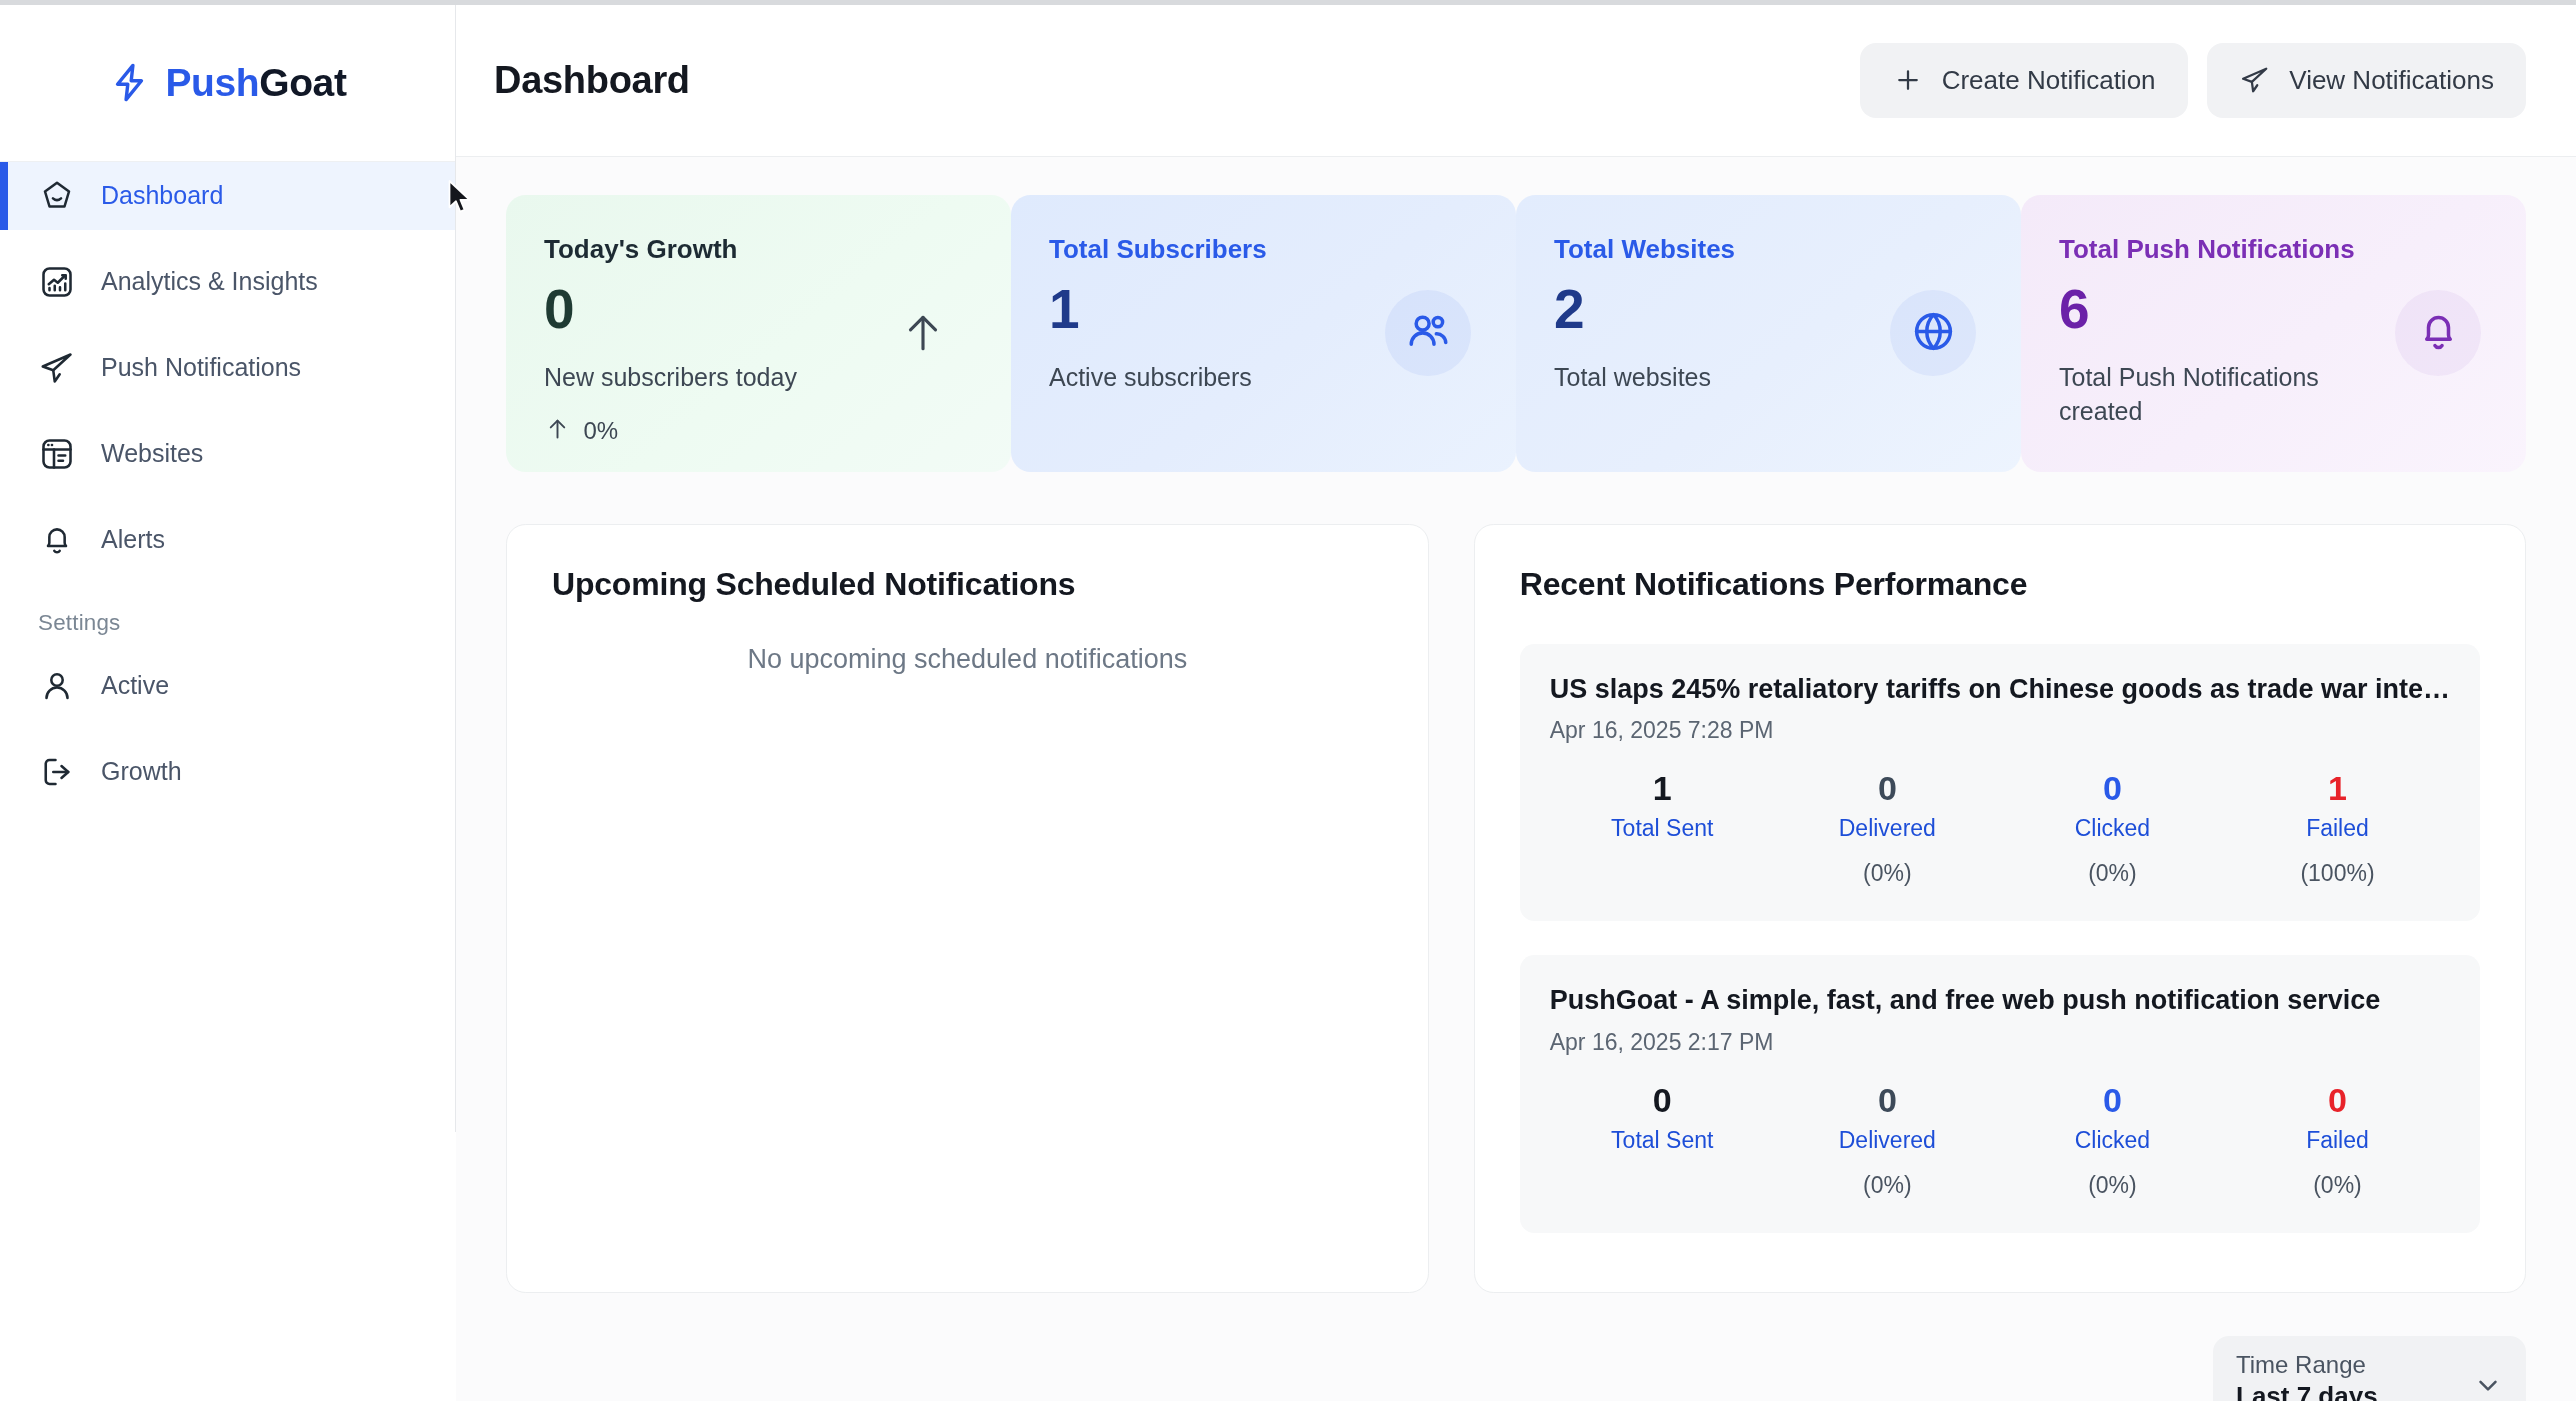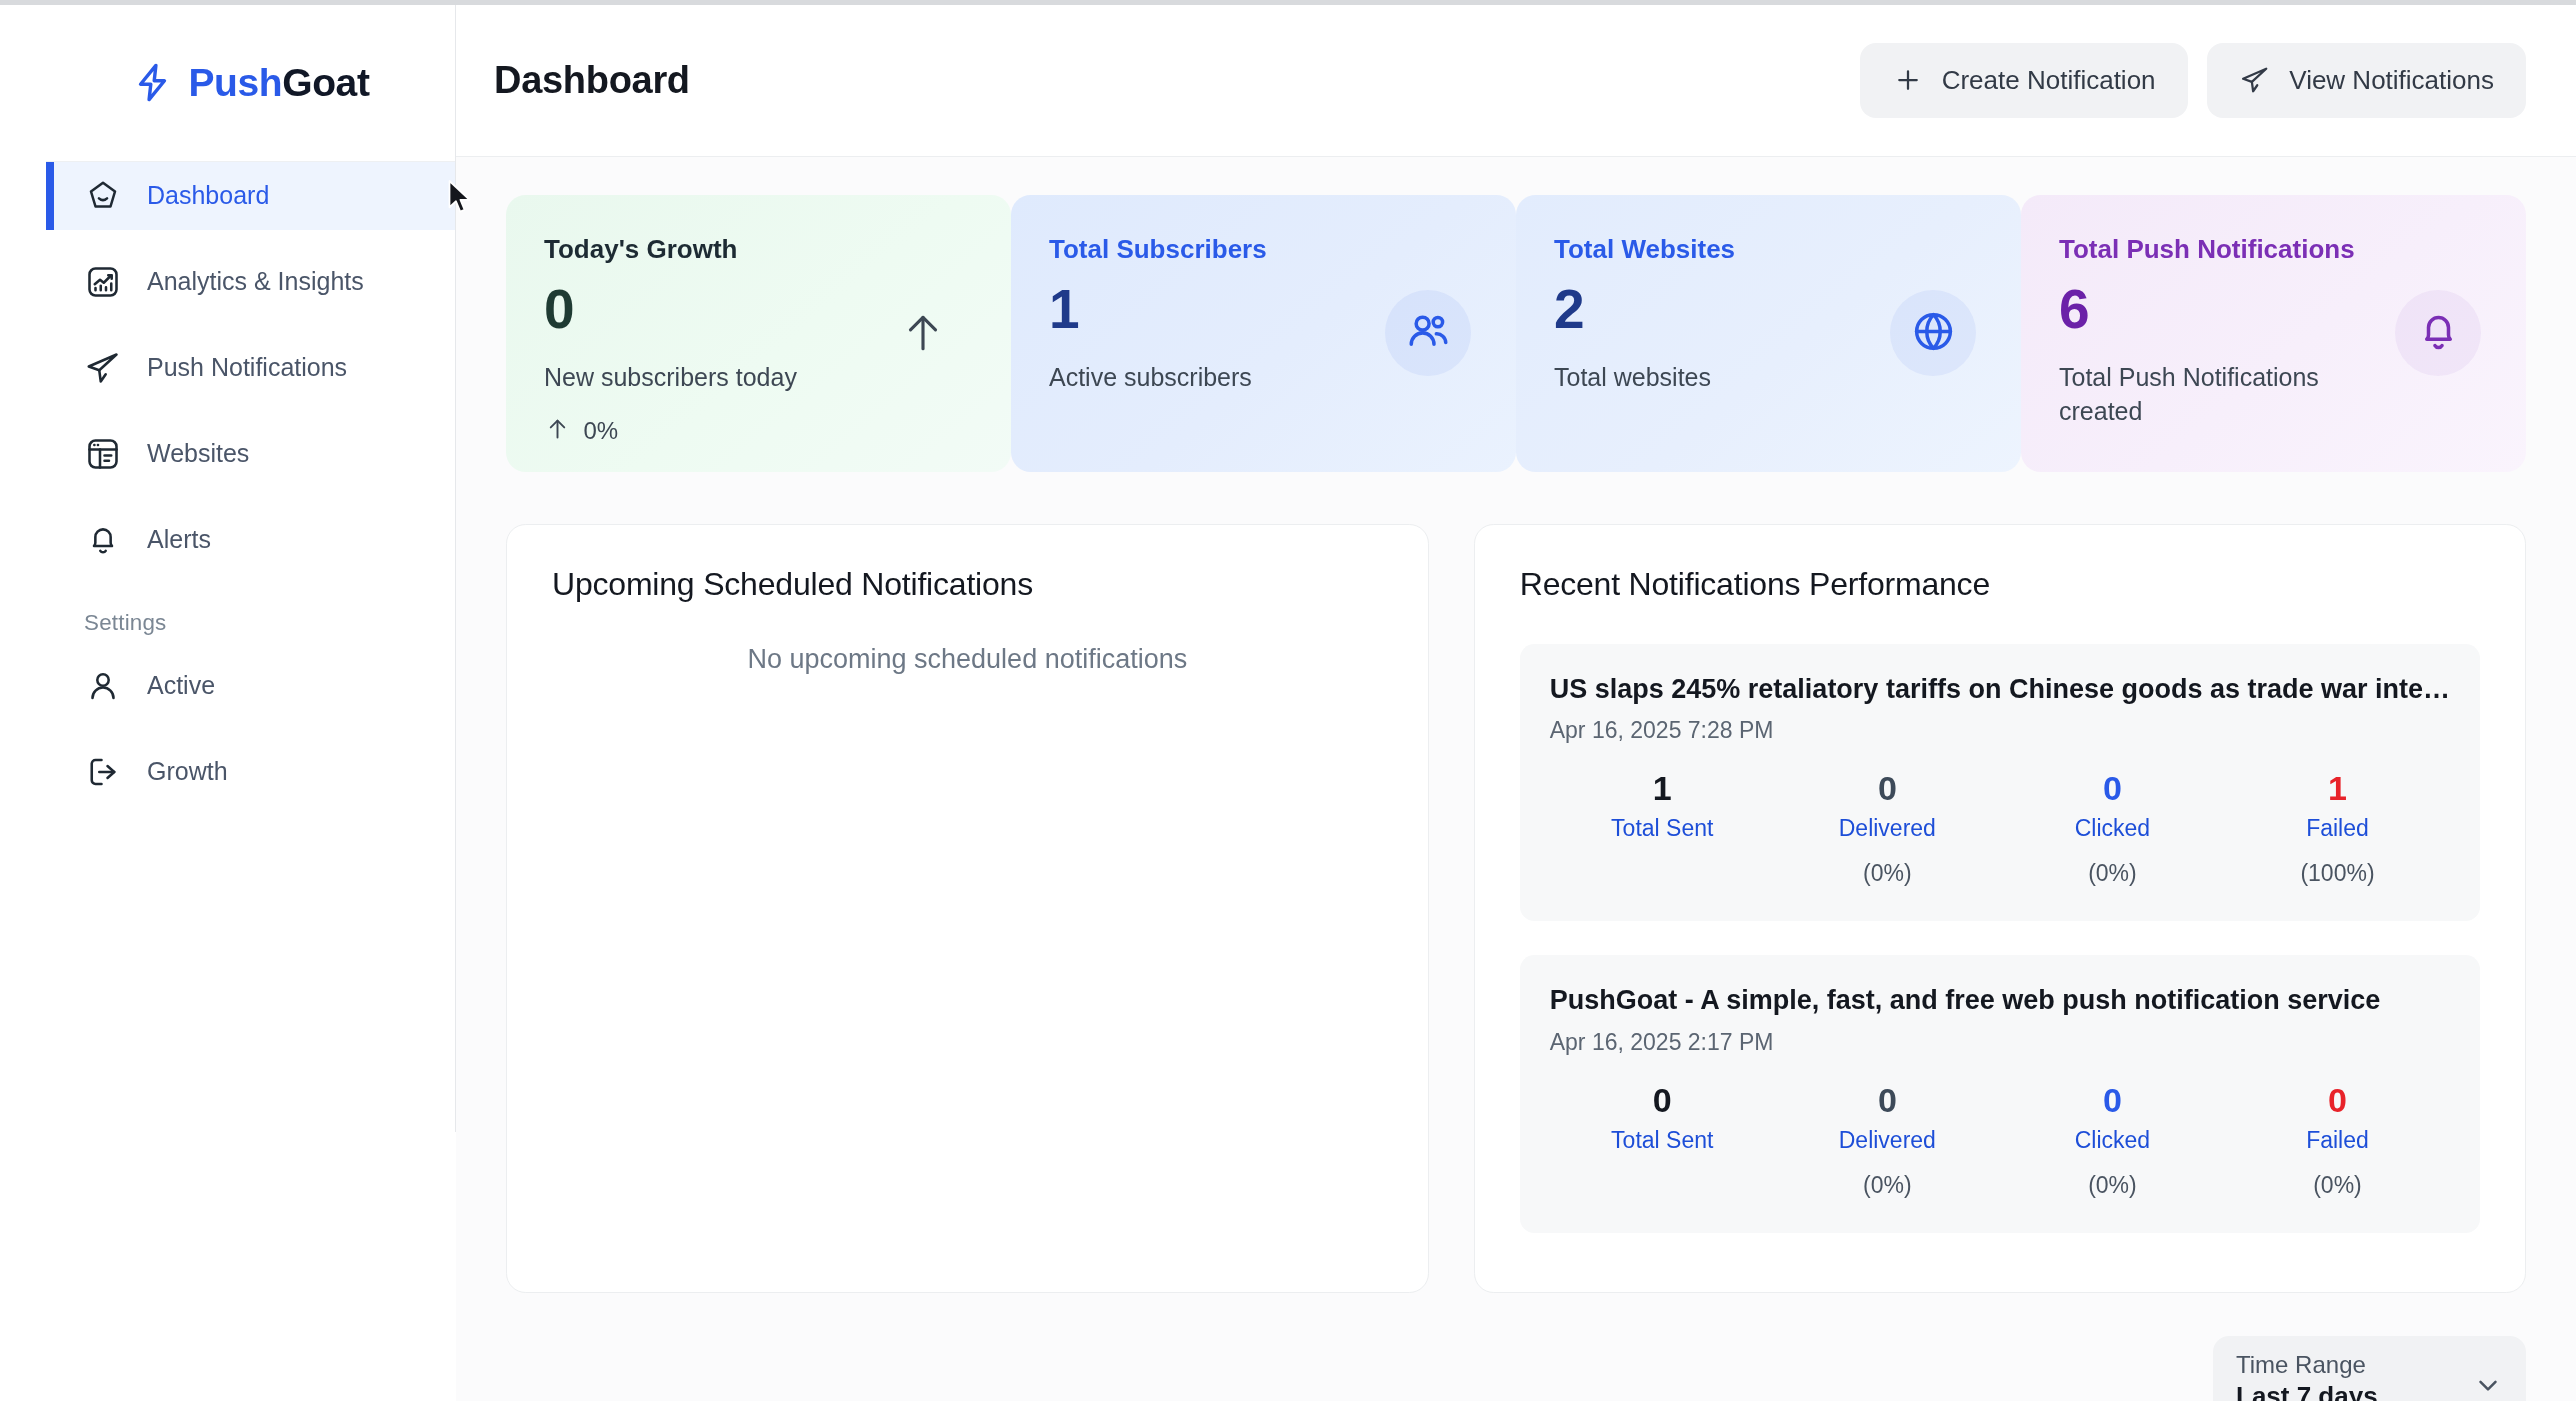--- a/index.html
+++ b/index.html
@@ -10,21 +10,21 @@
   }
   #app { position:relative; width:2576px; height:1402px; display:flex; }
 
   
   .top-strip { position:absolute; top:0; left:0; width:2576px; height:4.5px; background:#d8dadd; z-index:50; }
 
   
   .sidebar {
     width:456px; height:1132px; background:#ffffff;
     border-right:1.8px solid #e6e8eb;
-    flex:0 0 456px; position:relative; padding-top:4.5px;padding-left:46px;
+    flex:0 0 456px; position:relative; padding-top:4.5px;
   }
   .logo-wrap {
     height:157px; display:flex; align-items:center; justify-content:center;
     border-bottom:1.8px solid #eef0f2; gap:16px;
   }
   .logo-bolt { width:41px; height:41px; flex:0 0 41px; }
   .logo-text { font-size:39px; font-weight:700; letter-spacing:-0.4px; }
   .logo-text .p1 { color:#2a5ae8; }
   .logo-text .p2 { color:#111827; }
 
@@ -102,21 +102,21 @@
   .stat-badge.tint-none   { background:transparent; }
 
   
   .panels-row { display:flex; gap:45px; margin-top:52px; }
   .panel {
     flex:1; background:#ffffff; border:1.8px solid #eceef0; border-radius:19.7px;
     padding:41px 45px;
   }
   .panel.left  { height:769px; }
   .panel.right { height:769px; }
-  .panel-title { font-size:32px; font-weight:400; color:#141820; margin-bottom:41px; letter-spacing:-0.2px; }
+  .panel-title { font-size:32px; font-weight:700; color:#141820; margin-bottom:41px; letter-spacing:-0.2px; }
 
   .empty-msg { text-align:center; font-size:27px; color:#6d7886; margin-top:25px; }
 
   .notif-card { background:#f7f8f9; border-radius:14.3px; padding:30px 30px 32px 30px; margin-bottom:34px; }
   .notif-title {
     font-size:27px; font-weight:700; color:#141820; margin-bottom:12.5px;
     white-space:nowrap; overflow:hidden; text-overflow:ellipsis;
   }
   .notif-date { font-size:23px; color:#5b6572; margin-bottom:25px; }
   .metrics { display:flex; }

